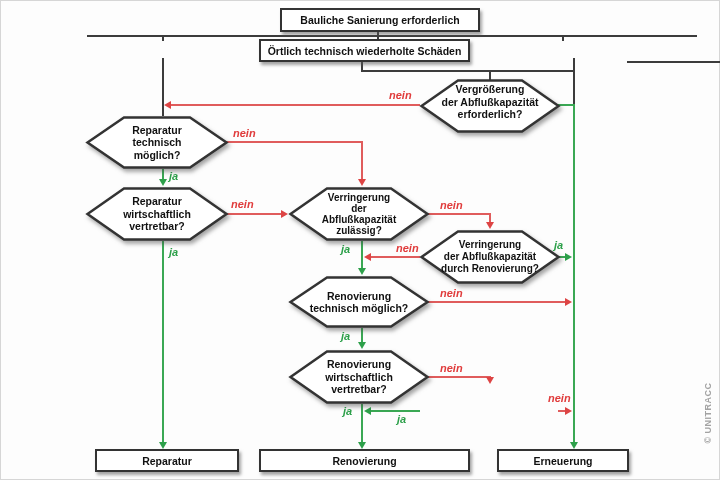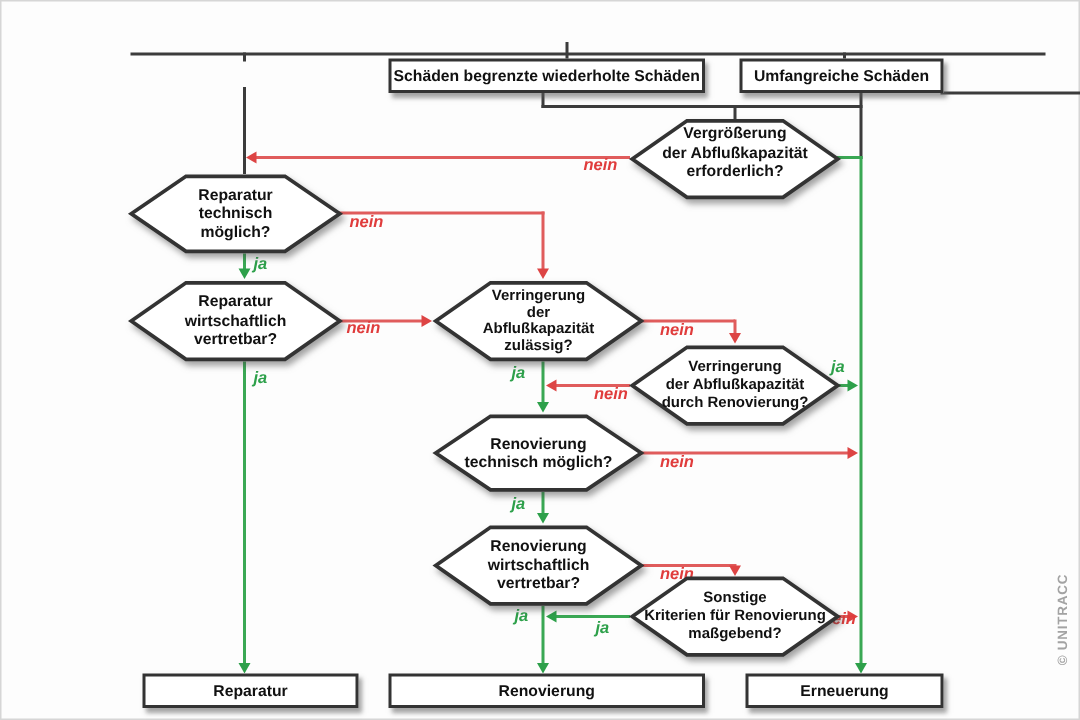--- a/index.html
+++ b/index.html
@@ -37,21 +37,21 @@
   .hex{position:absolute;}
   .hex svg{position:absolute;left:0;top:0;overflow:visible;filter:drop-shadow(2px 3px 2px rgba(70,70,70,.5));}
   .hex .hl{
     position:absolute;left:0;top:0;right:0;bottom:0;
     display:flex;align-items:center;justify-content:center;text-align:center;
     font-weight:bold;font-size:10.5px;line-height:1.18;color:#111;white-space:pre-line;
   }
   
   .elbl{position:absolute;font-style:italic;font-weight:bold;font-size:11px;}
   .elbl.ja{color:#2da04a;}
-  .elbl.nein{color:#e03c3c;margin-top:15px;}
+  .elbl.nein{color:#e03c3c;}
   
   .watermark{
     position:absolute;left:668px;top:408px;width:80px;text-align:center;
     transform:rotate(-90deg);font-size:9px;font-weight:bold;letter-spacing:.5px;color:#a3a3a3;
   }
 </style>
 </head>
 <body>
 
 <div class="stage">
@@ -128,25 +128,25 @@
   <span class="elbl nein" style="left:440px;top:362px">nein</span>
   <span class="elbl nein" style="left:548px;top:392px">nein</span>
   <span class="elbl ja" style="left:169px;top:170px">ja</span>
   <span class="elbl ja" style="left:169px;top:246px">ja</span>
   <span class="elbl ja" style="left:341px;top:243px">ja</span>
   <span class="elbl ja" style="left:554px;top:239px">ja</span>
   <span class="elbl ja" style="left:341px;top:330px">ja</span>
   <span class="elbl ja" style="left:343px;top:405px">ja</span>
   <span class="elbl ja" style="left:397px;top:413px">ja</span>
 
+  <div class="node" style="left:280px;top:8px;width:196px;height:20px">
+    <span>Bauliche Sanierung erforderlich</span>
+  </div>
   <div class="node" style="left:259px;top:39px;width:207px;height:19px">
-    <span>Schäden begrenzte wiederholte Schäden</span>
-  </div>
-  <div class="node" style="left:493px;top:39px;width:132px;height:19px">
-    <span>Umfangreiche Schäden</span>
+    <span>Örtlich technisch wiederholte Schäden</span>
   </div>
   <div class="node" style="left:95px;top:449px;width:140px;height:19px">
     <span>Reparatur</span>
   </div>
   <div class="node" style="left:259px;top:449px;width:207px;height:19px">
     <span>Renovierung</span>
   </div>
   <div class="node" style="left:497px;top:449px;width:128px;height:19px">
     <span>Erneuerung</span>
   </div>
@@ -200,24 +200,16 @@
 technisch möglich?</div>
   </div>
   <div class="hex" style="left:289px;top:350px;width:140px;height:54px">
       <svg width="140" height="54">
         <polygon points="1.5,27 38,1.5 102,1.5 138.5,27 102,52.5 38,52.5" fill="#ffffff" stroke="#333333" stroke-width="2.5"></polygon>
       </svg>
     <div class="hl">Renovierung
 wirtschaftlich
 vertretbar?</div>
   </div>
-  <div class="hex" style="left:420px;top:384px;width:140px;height:54px">
-      <svg width="140" height="54">
-        <polygon points="1.5,27 38,1.5 102,1.5 138.5,27 102,52.5 38,52.5" fill="#ffffff" stroke="#333333" stroke-width="2.5"></polygon>
-      </svg>
-    <div class="hl" style="font-size:10px">Sonstige
-Kriterien für Renovierung
-maßgebend?</div>
-  </div>
 
   <div class="watermark">© UNITRACC</div>
 
 </div>
 
 </body></html>

